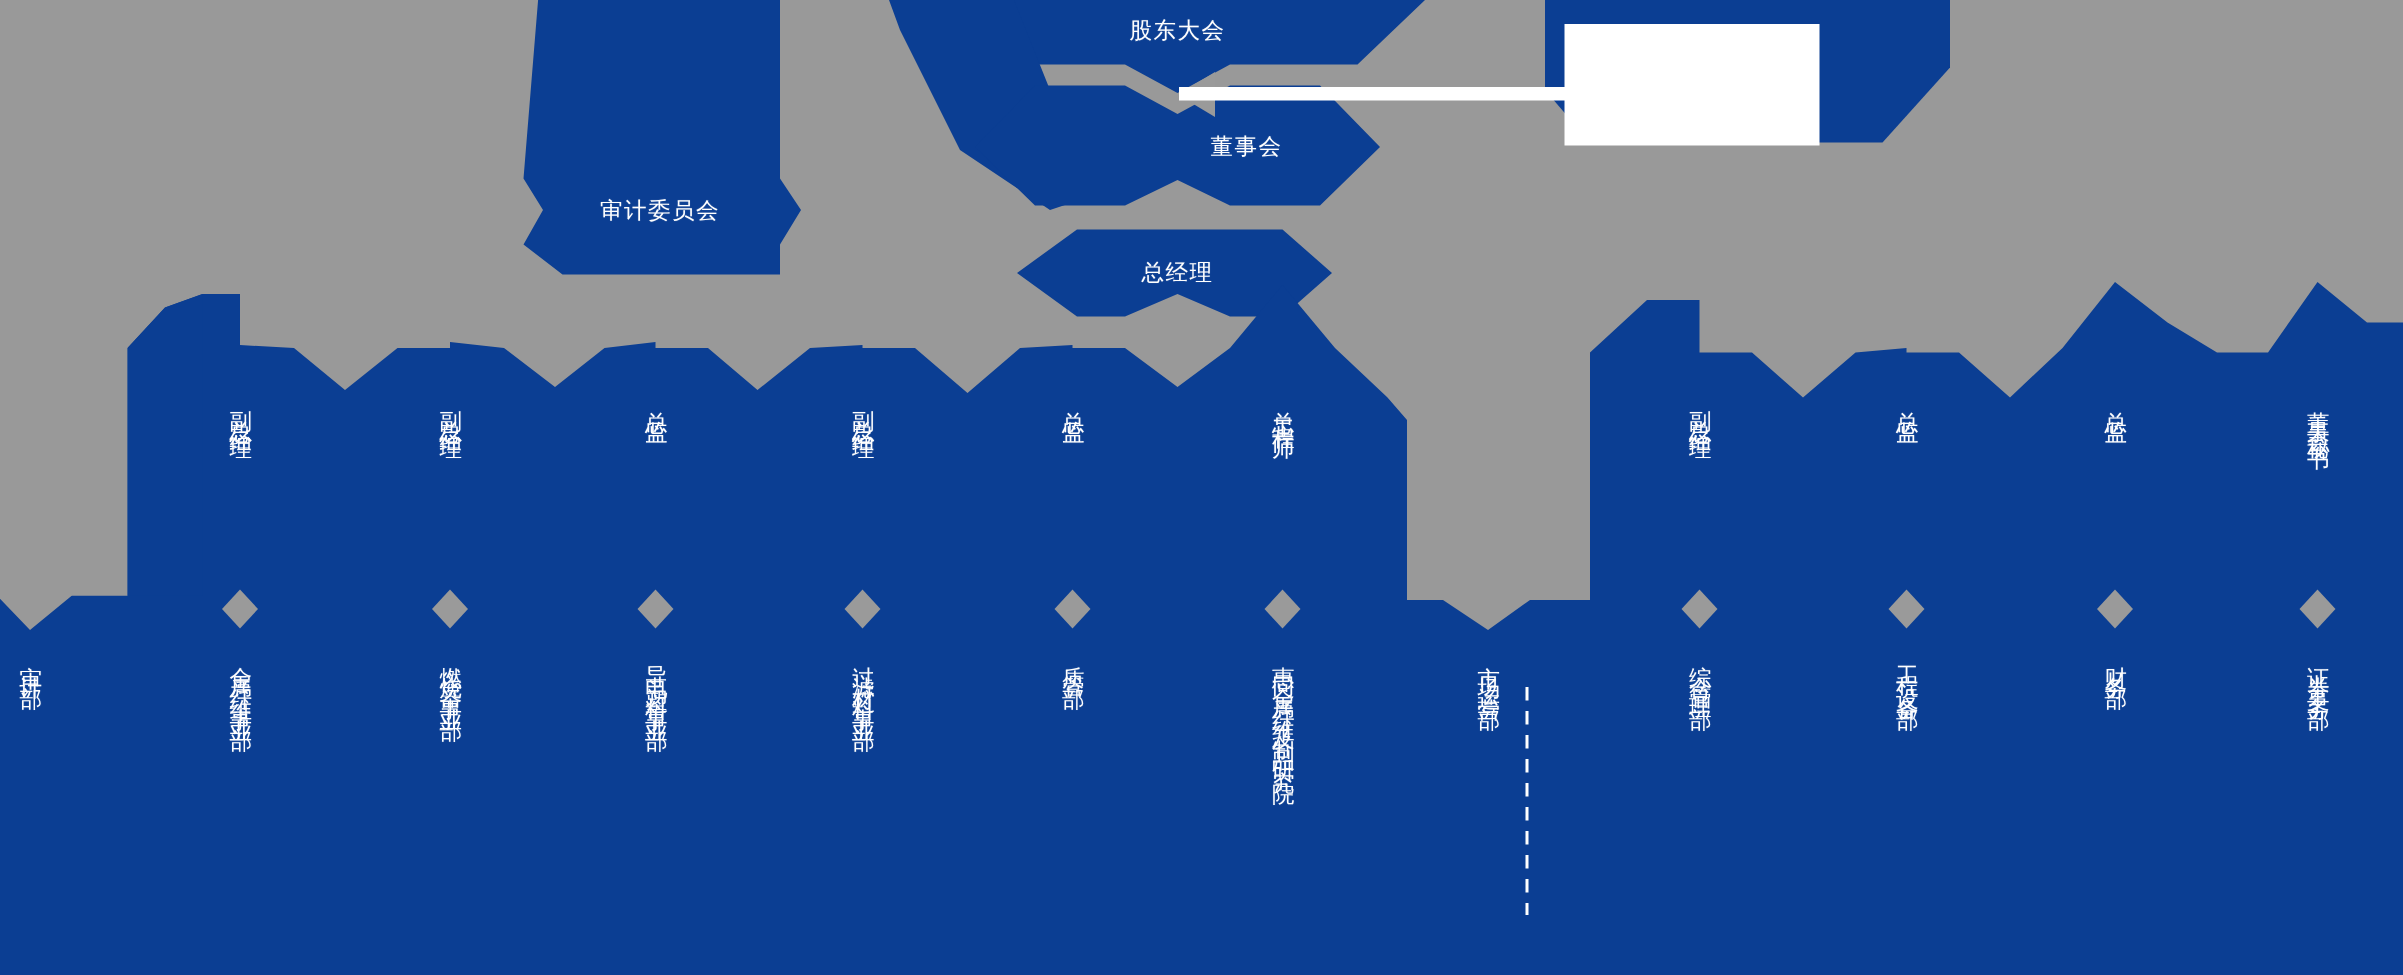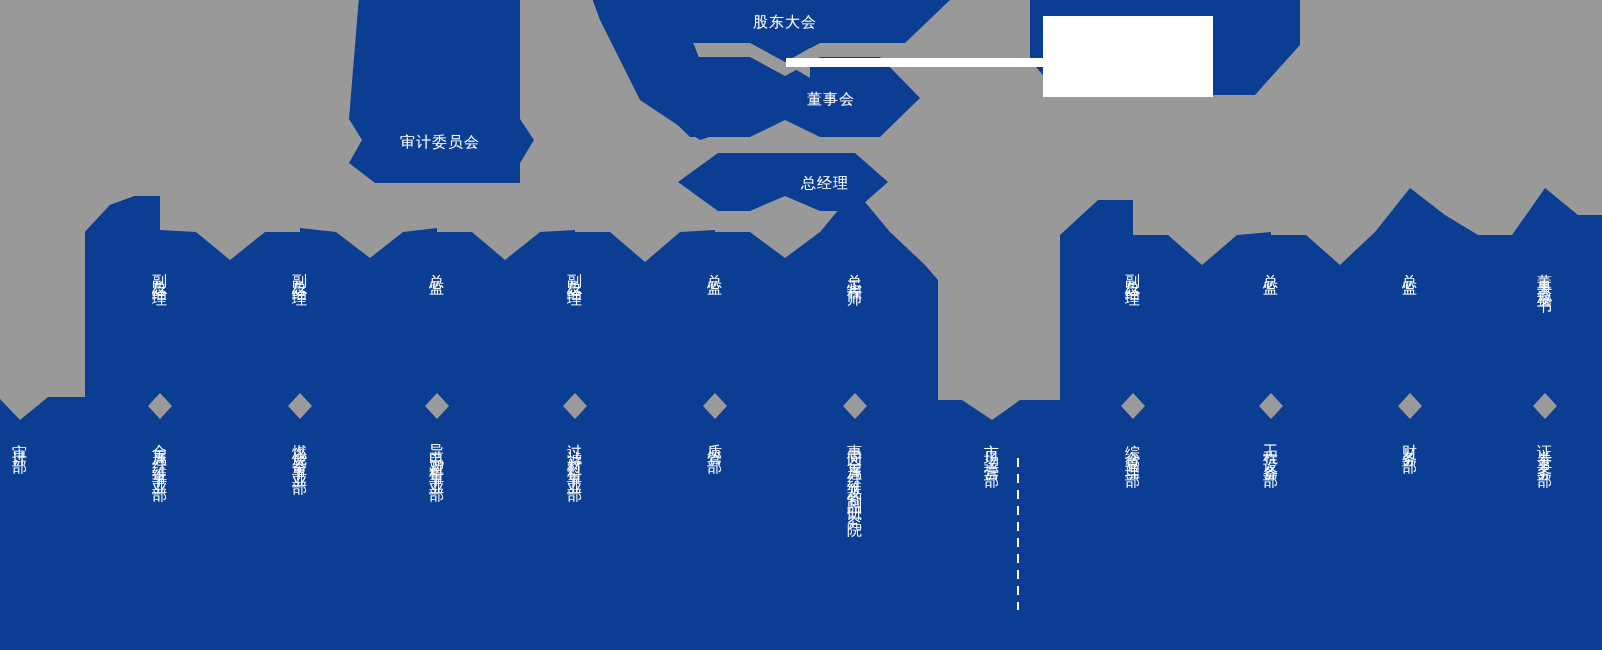--- a/index.html
+++ b/index.html
@@ -82,21 +82,21 @@
     <path d="M 1271,393 L 1283,406 L 1271,419 L 1259,406 Z"></path>
     <path d="M 1410,393 L 1422,406 L 1410,419 L 1398,406 Z"></path>
     <path d="M 1545,393 L 1557,406 L 1545,419 L 1533,406 Z"></path>
   </g>
 
   <line x1="1018" y1="458" x2="1018" y2="610" stroke="#ffffff" stroke-width="2" stroke-dasharray="9 7"></line>
 </svg>
 
 <div class="lbl h title-top" style="left:785px;top:21px;">股东大会</div>
 <div class="lbl h title-top" style="left:831px;top:98px;">董事会</div>
-<div class="lbl h title-top" style="left:785px;top:182px;margin-left:40px;">总经理</div>
+<div class="lbl h title-top" style="left:785px;top:182px;">总经理</div>
 <div class="lbl h title-top" style="left:440px;top:141px;text-align:center;">审计委员会</div>
 <div class="lbl h" style="left:1128px;top:57px;color:#0b3e93;"></div>
 
 <div id="columns-layer">
     <div class="lbl v dept" style="left: 20px; top: 432px;">审计部</div>
     <div class="lbl v role" style="left: 160px; top: 262px;">副总经理</div>
     <div class="lbl v dept" style="left: 160px; top: 432px;">金属纤维事业部</div>
     <div class="lbl v role" style="left: 300px; top: 262px;">副总经理</div>
     <div class="lbl v dept" style="left: 300px; top: 432px;">燃烧器事业部</div>
     <div class="lbl v role" style="left: 437px; top: 262px;">总监</div>

